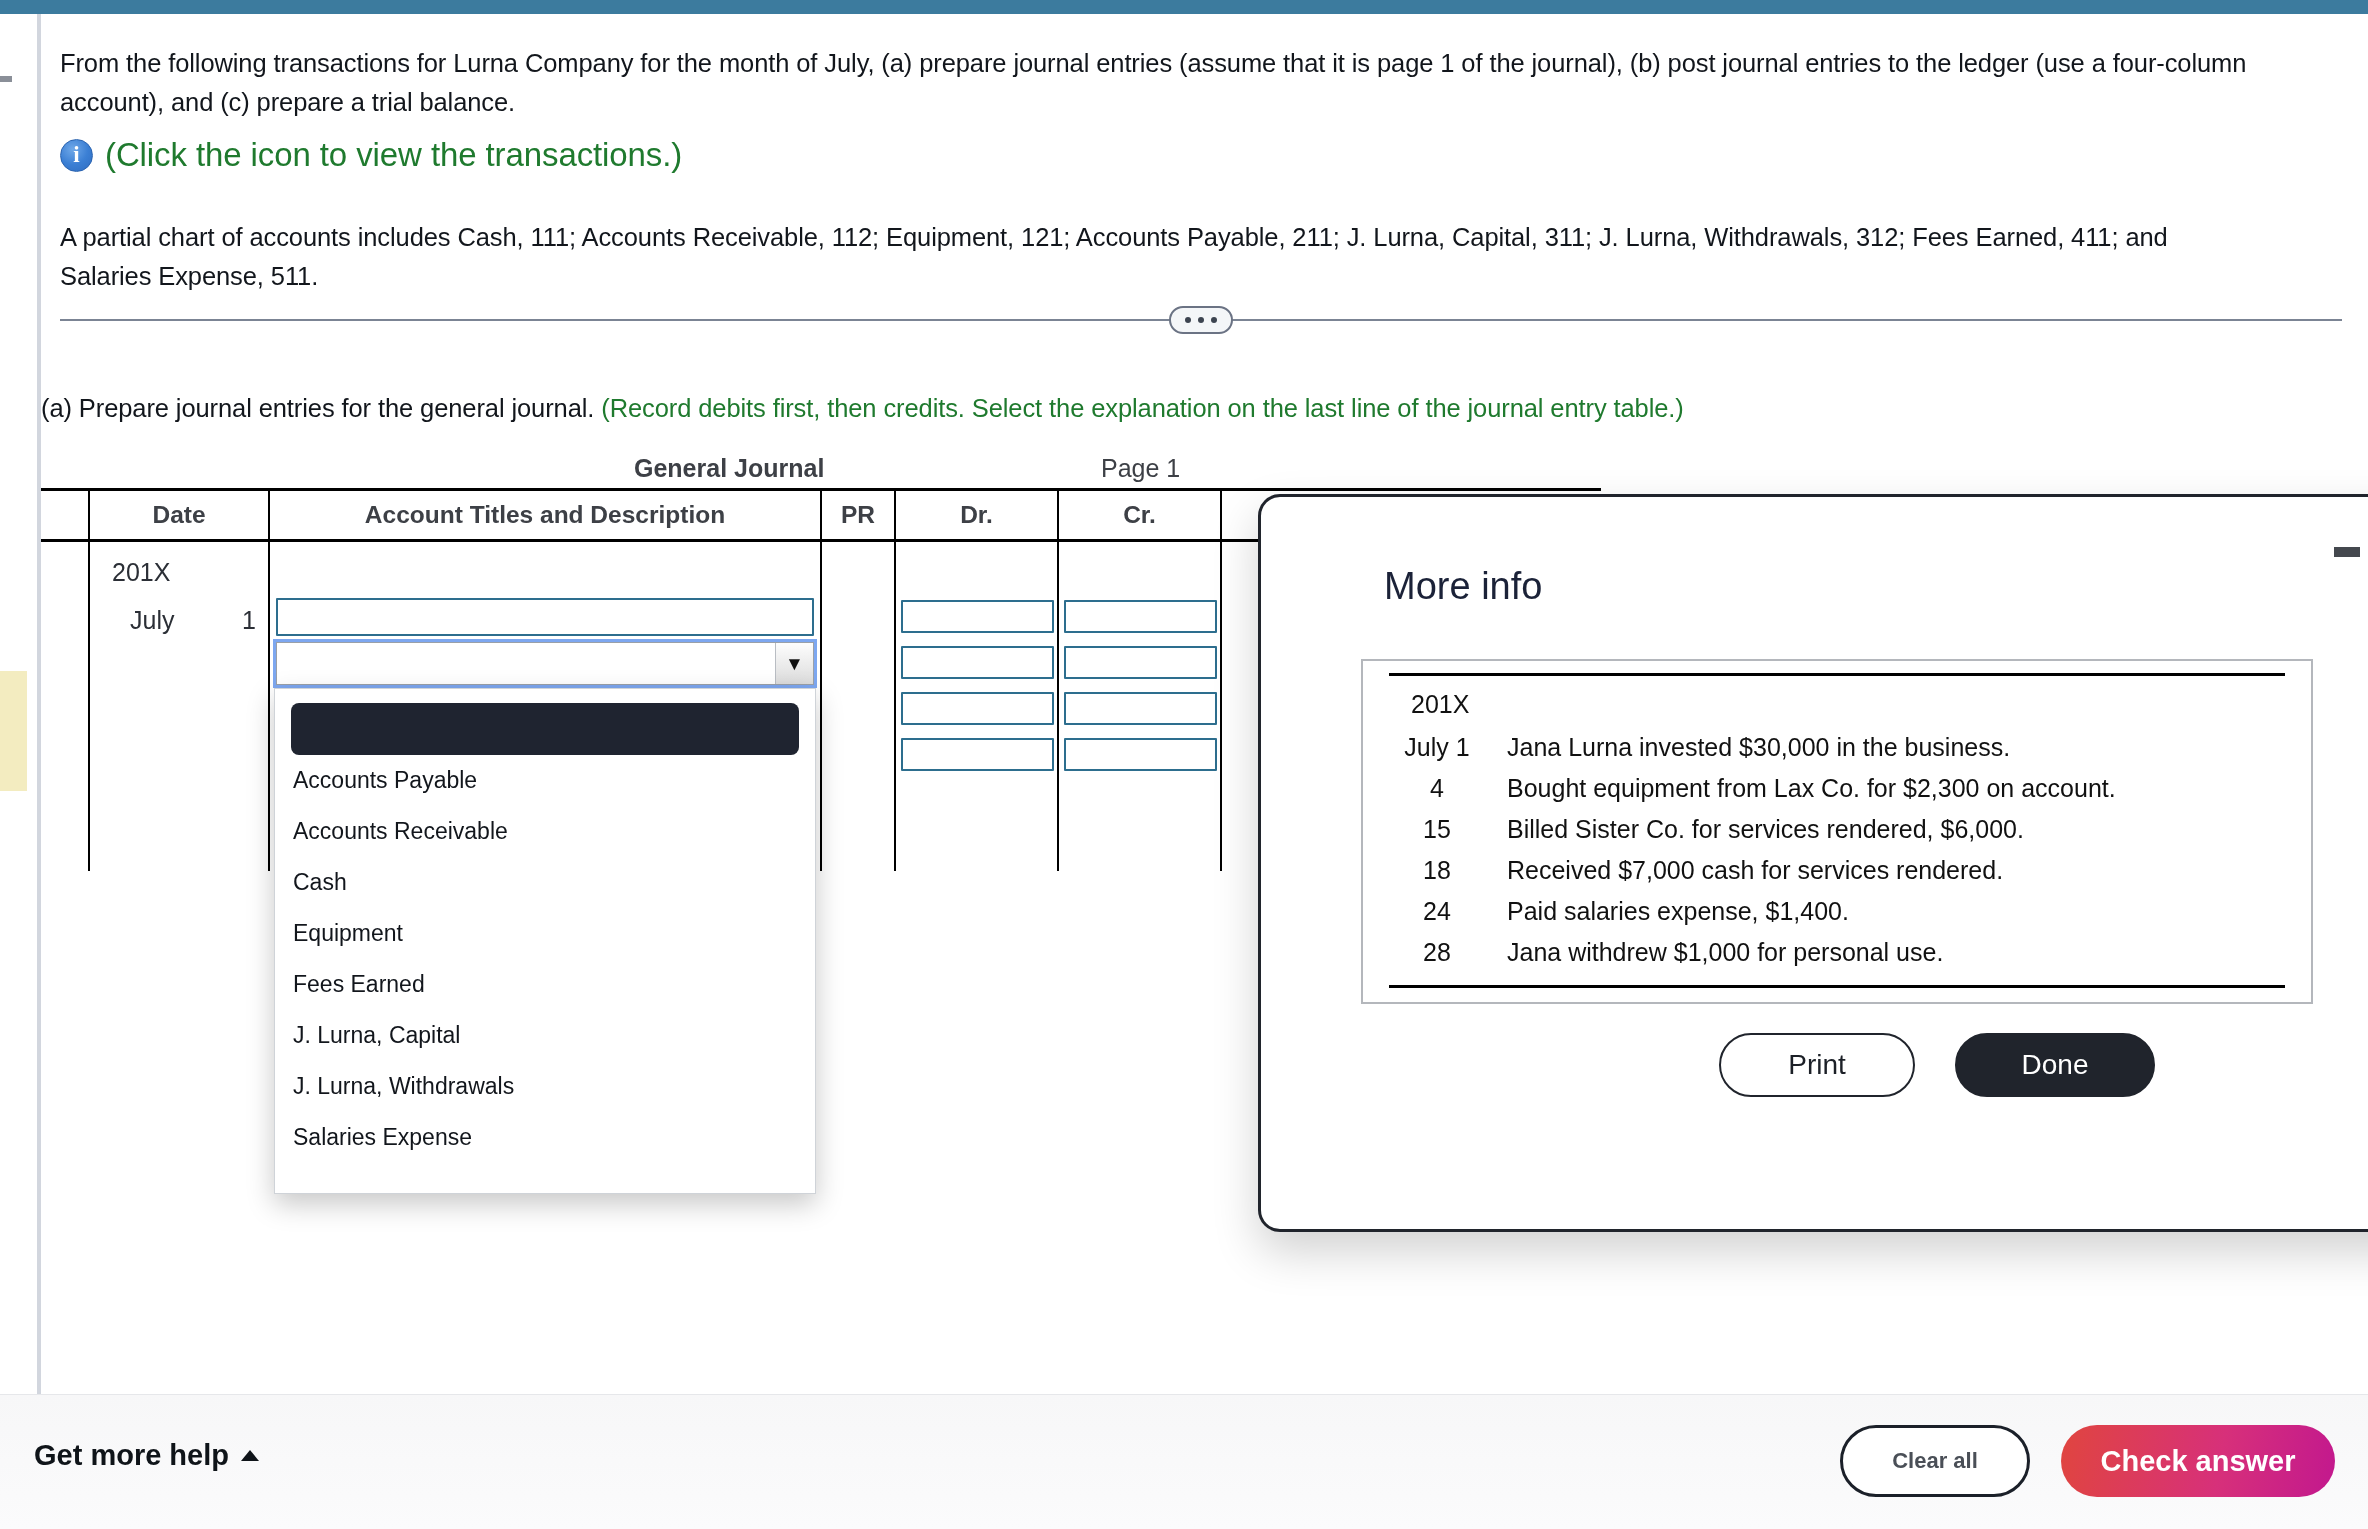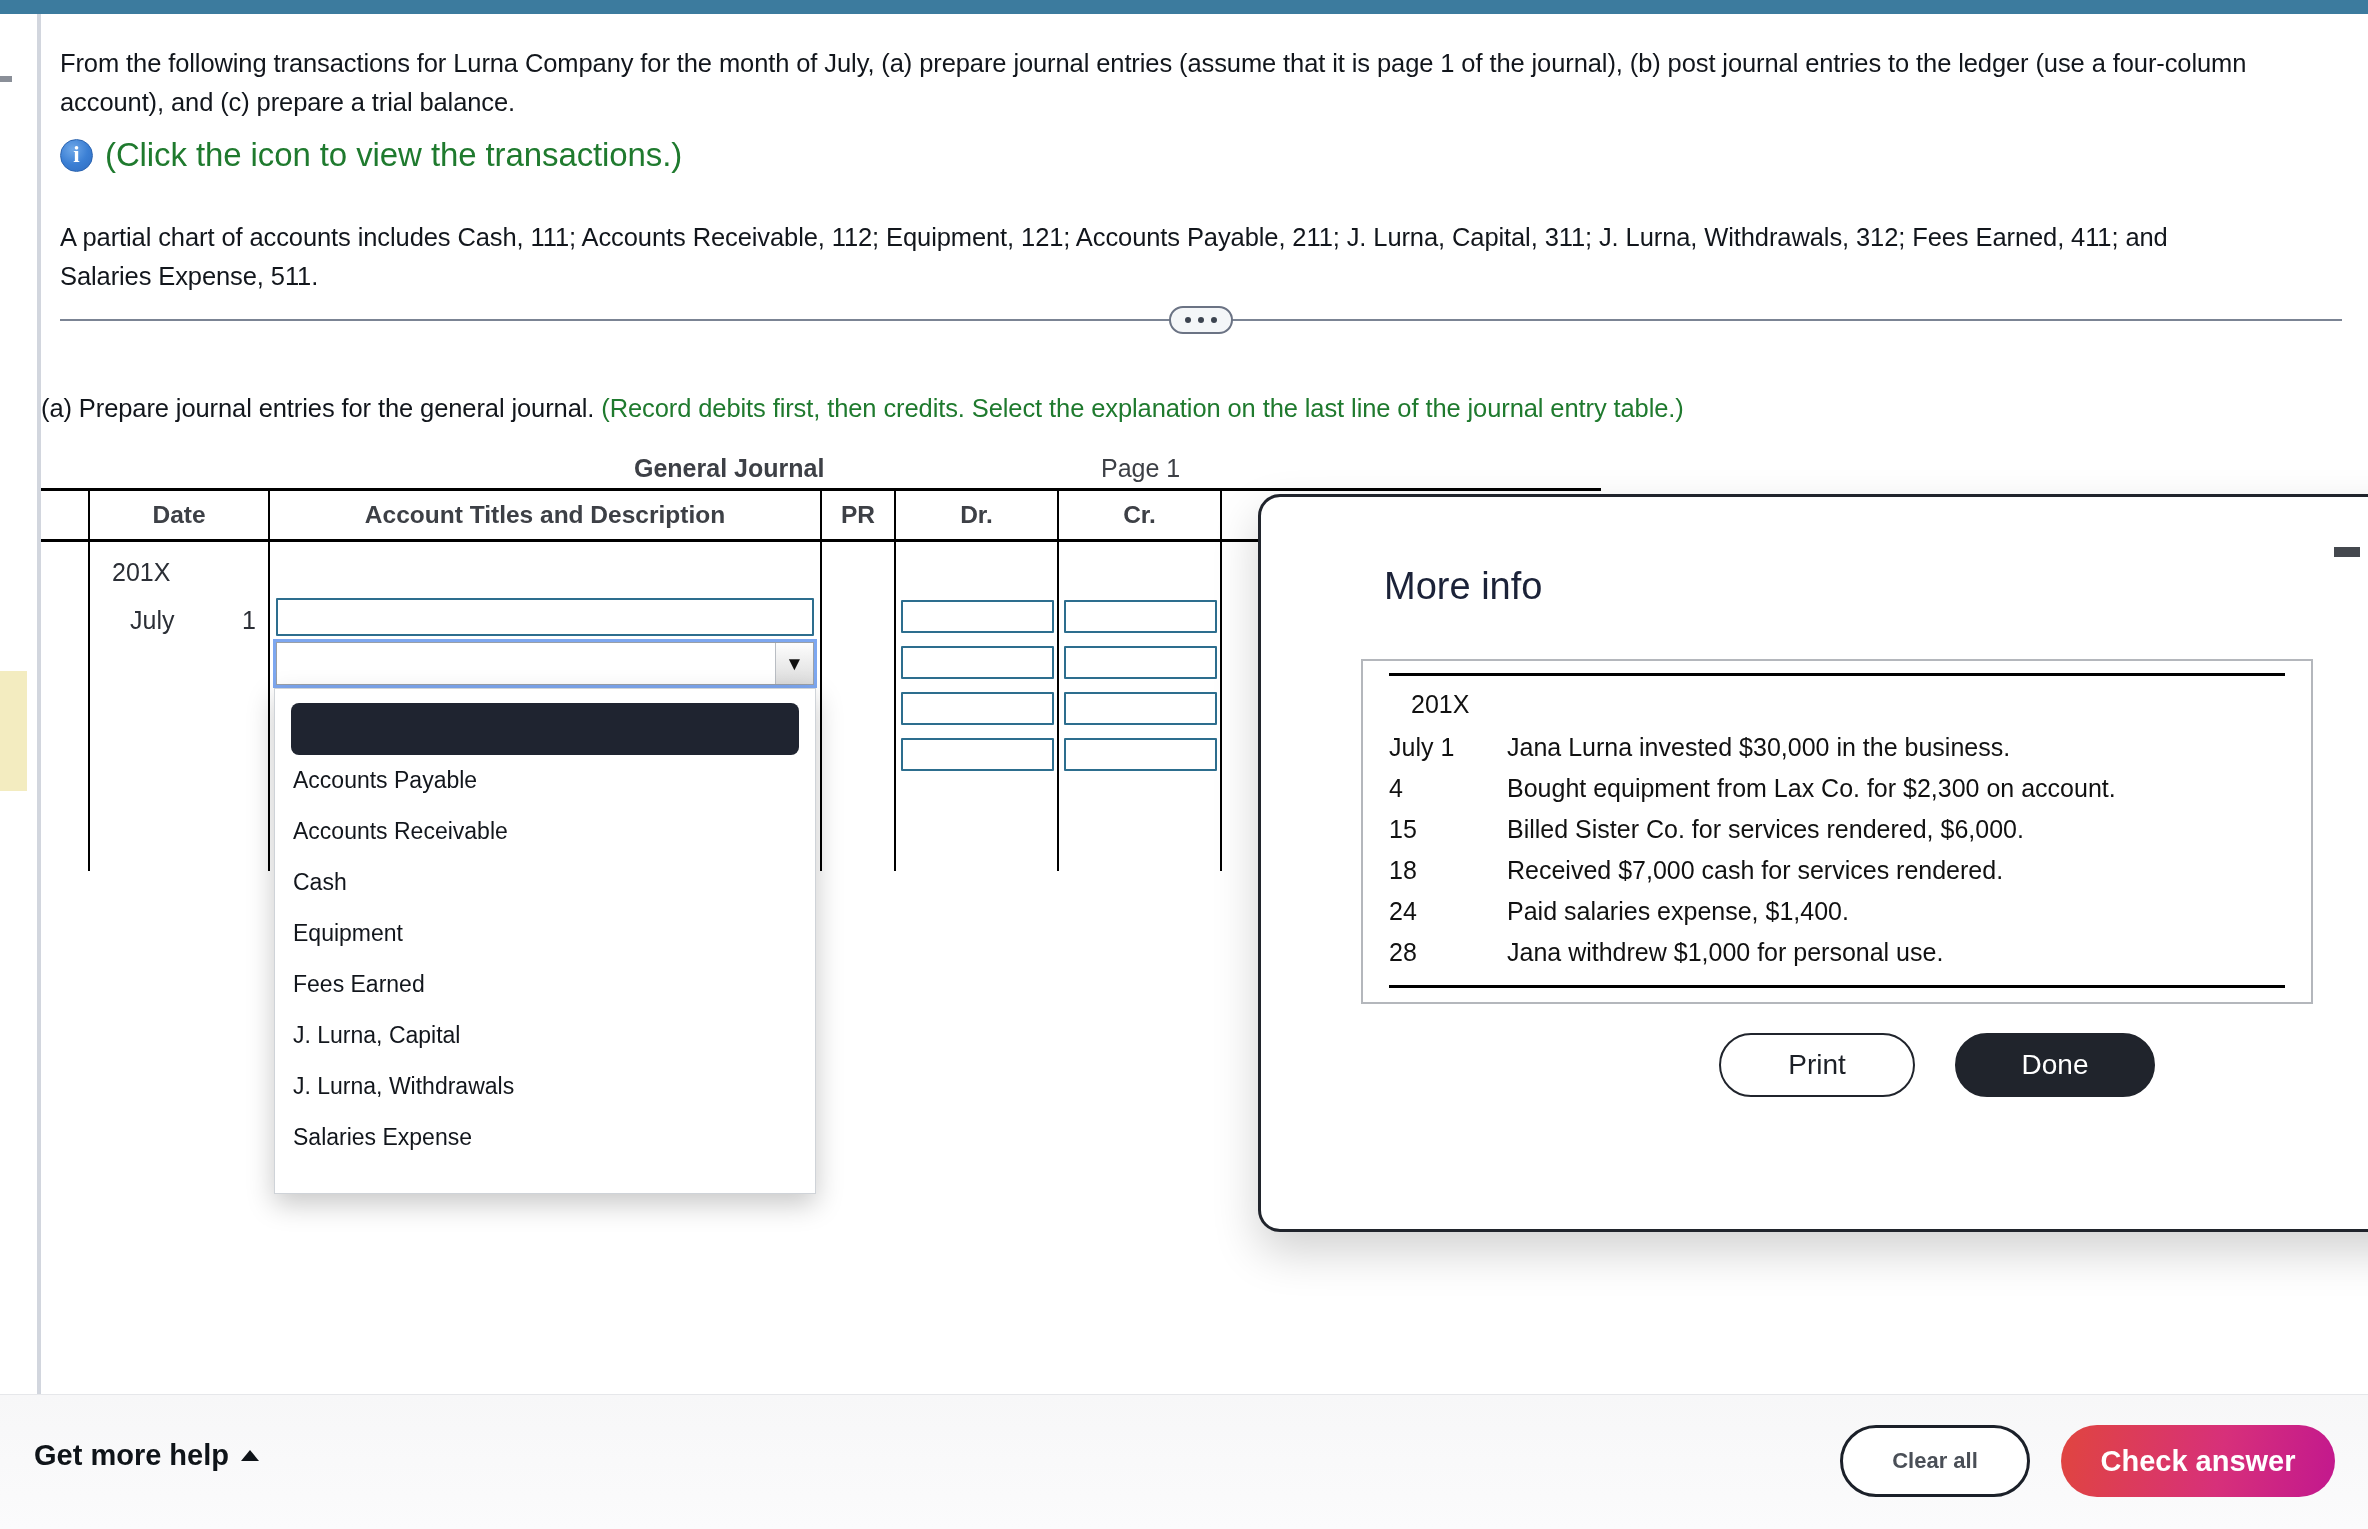--- a/index.html
+++ b/index.html
@@ -348,21 +348,21 @@
     margin: 0 0 8px 22px;
   }
   .tx-row {
     display: flex;
     font-size: 25px;
     color: #111;
     line-height: 41px;
   }
   .tx-date {
     width: 118px;
-    text-align: left;
+    text-align: center;
     padding-right: 22px;
     flex: none;
   }
   .modal-actions {
     position: absolute;
     left: 0; right: 0; top: 536px;
     display: flex;
     justify-content: center;
     gap: 40px;
     padding-left: 178px;

